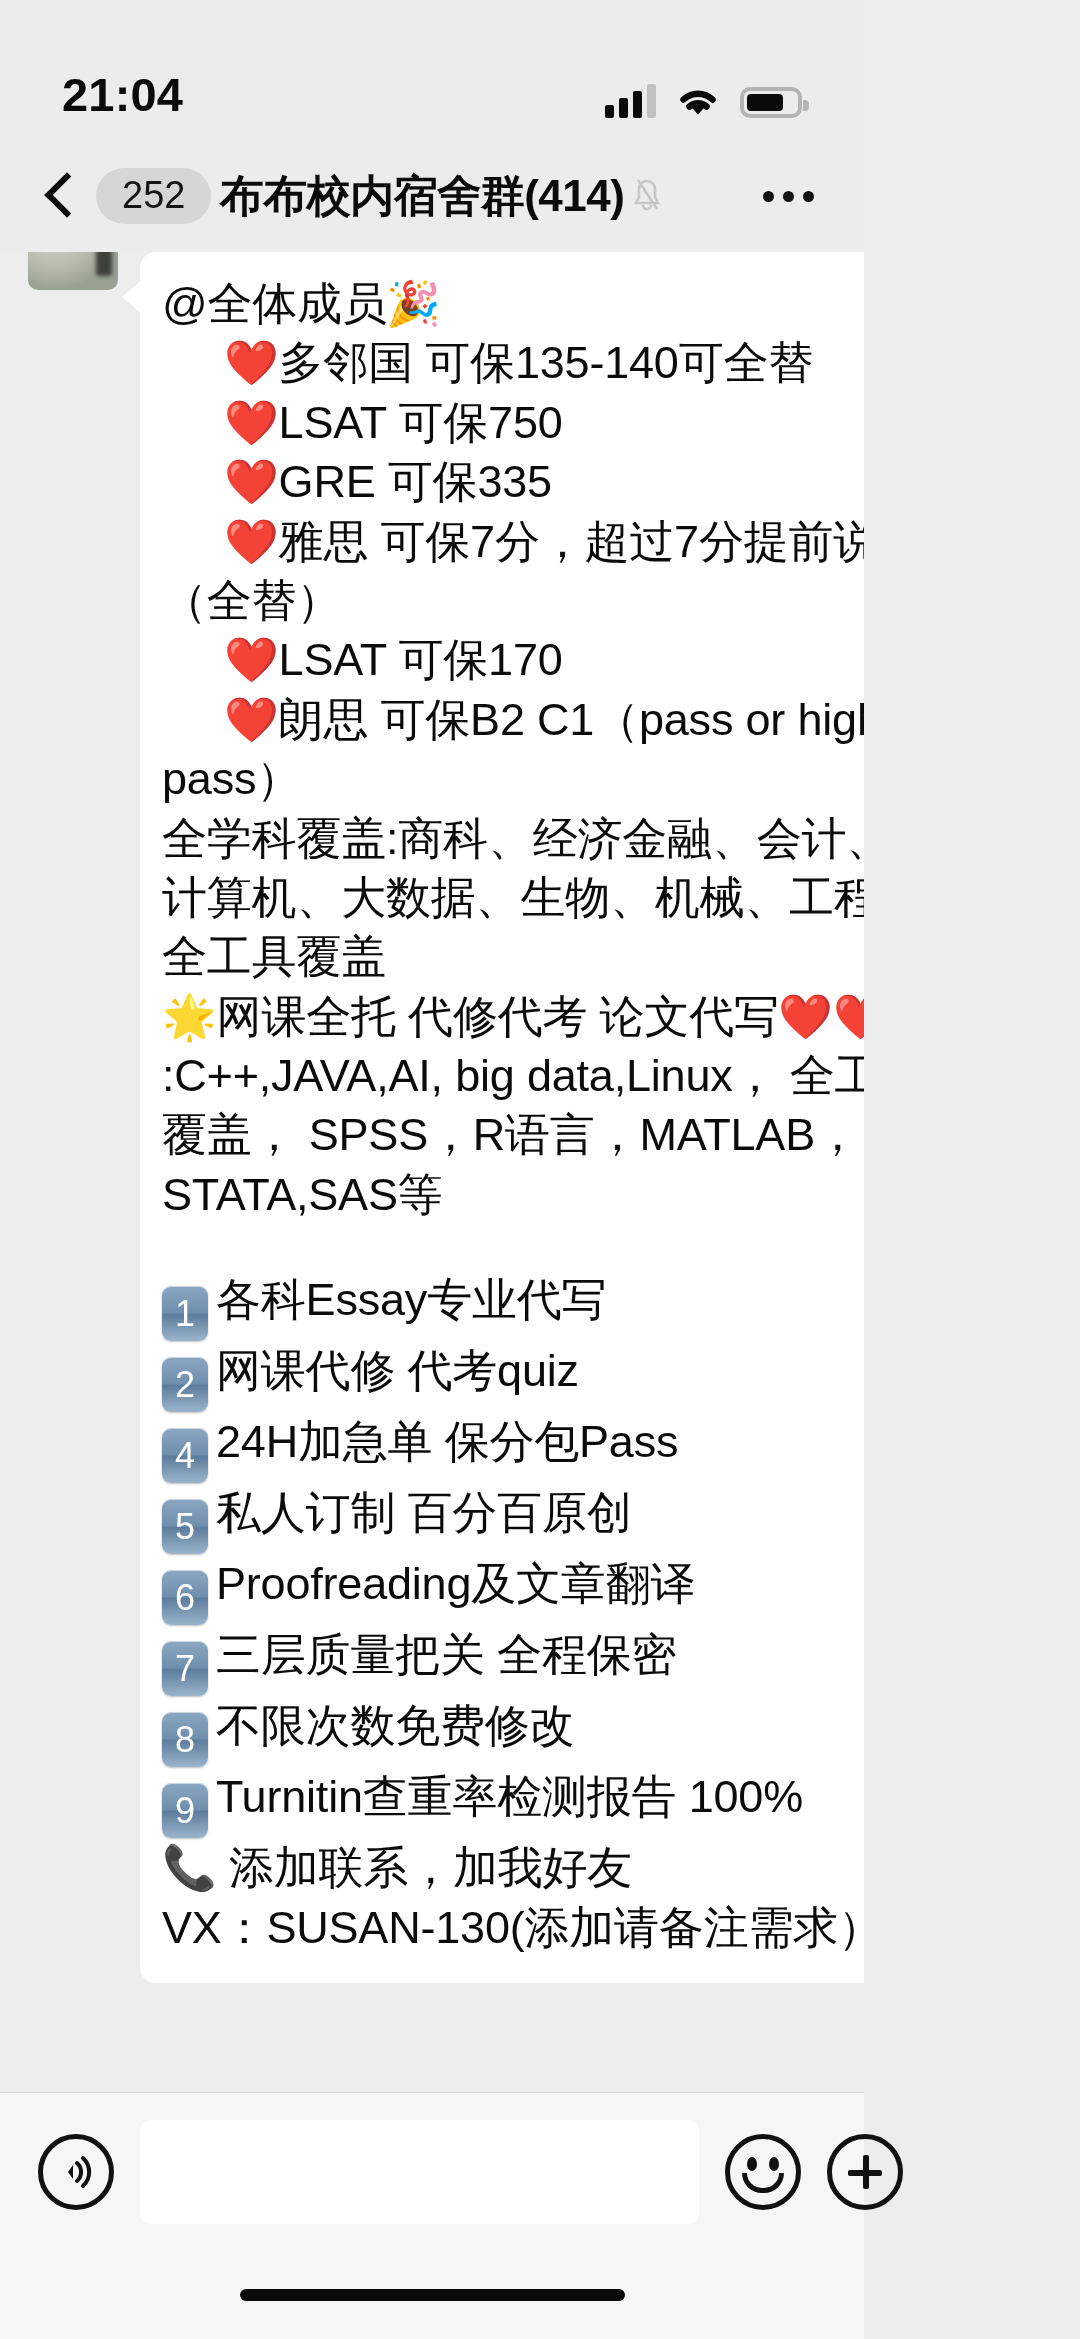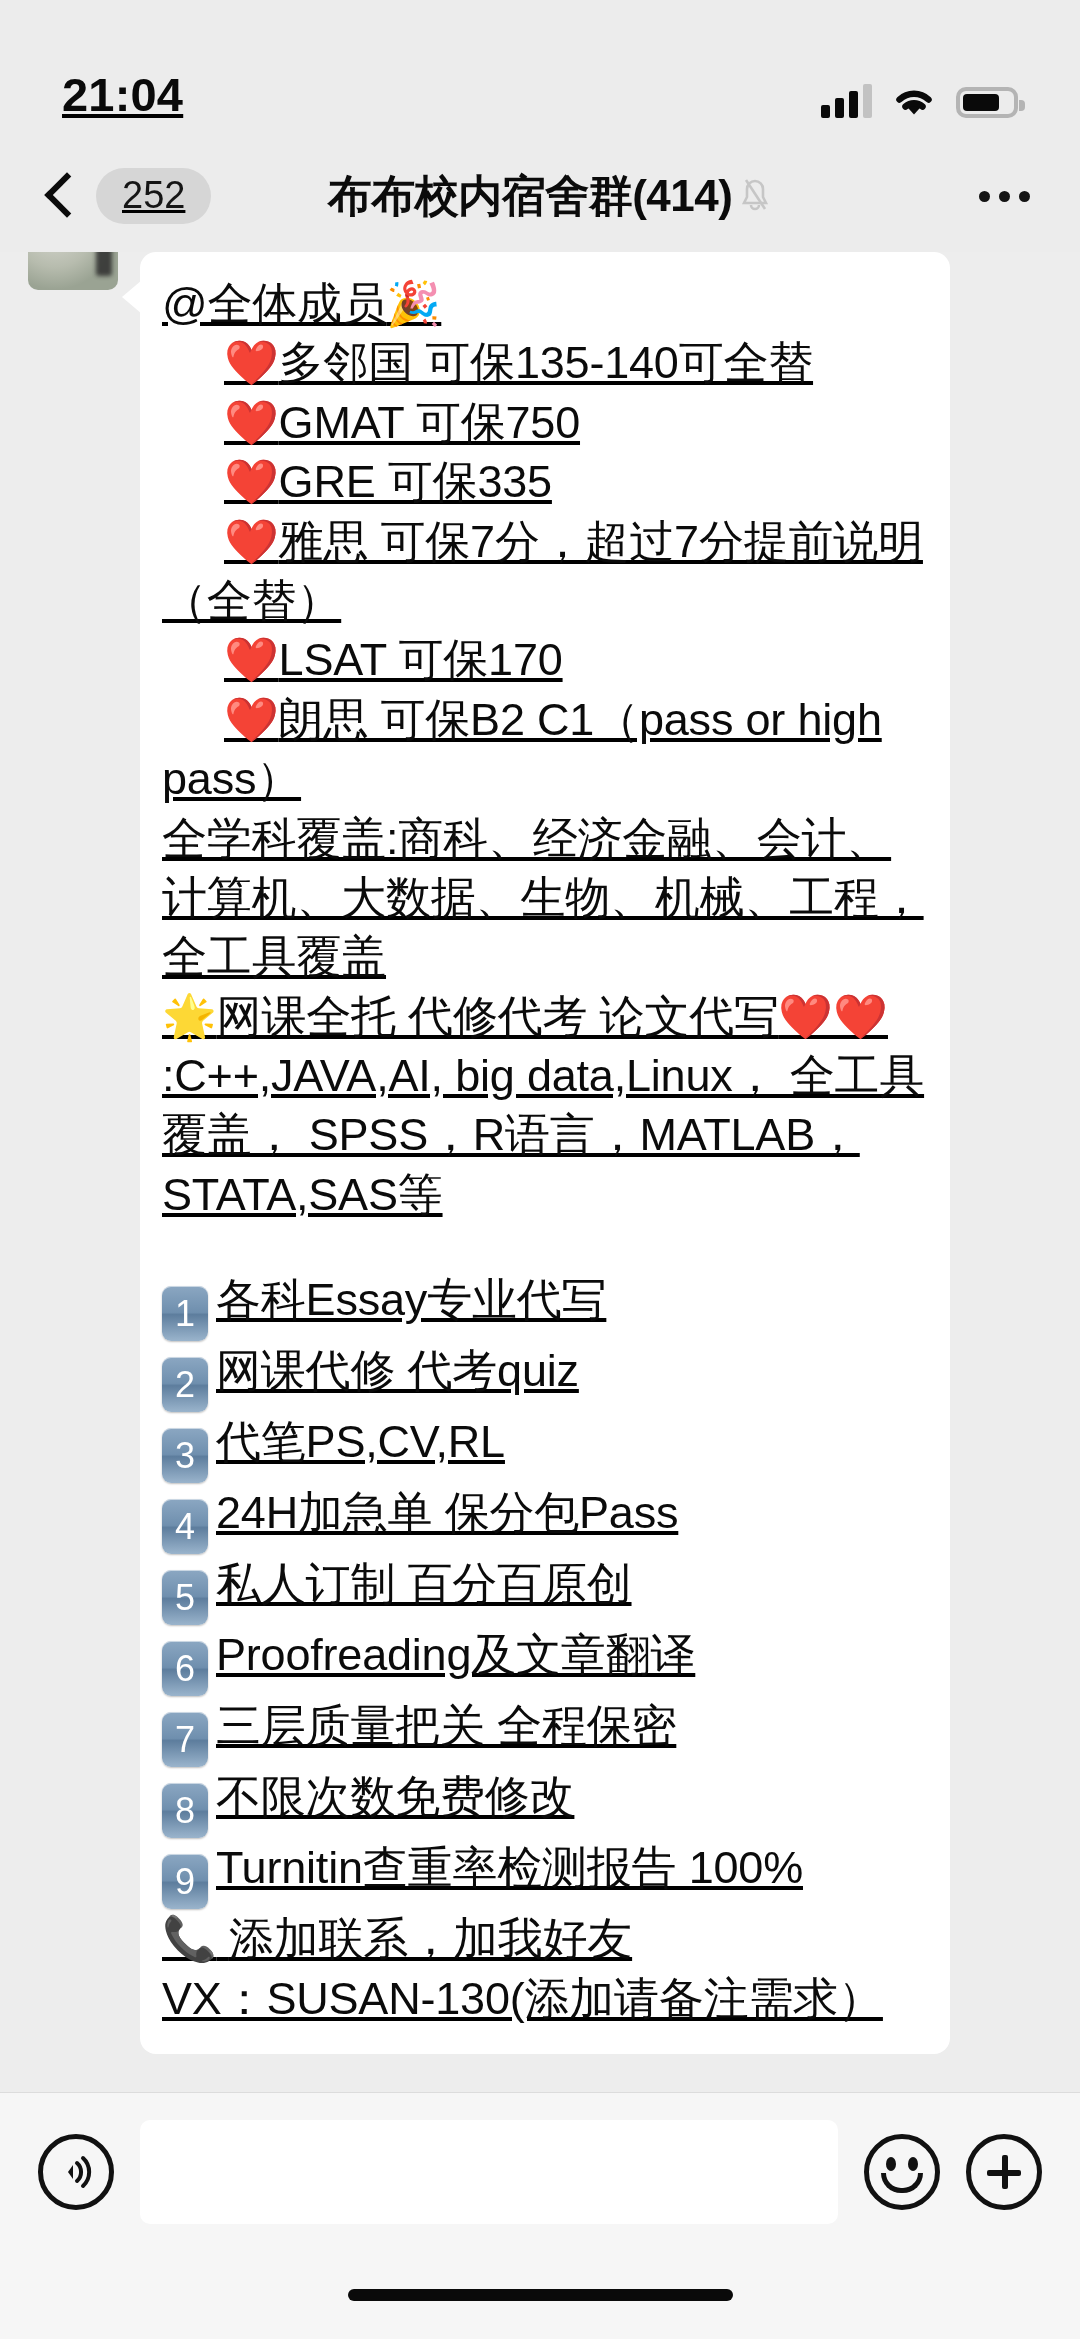--- a/index.html
+++ b/index.html
@@ -4,23 +4,23 @@
 <style>
   * { box-sizing: border-box; margin: 0; padding: 0; }
   html, body {
     width: 1080px; height: 2339px;
     background: #ededed;
     font-family: "Liberation Sans", "DejaVu Sans", sans-serif;
     overflow: hidden;
   }
   .phone {
     position: relative;
-    width: 1080px; height: 2339px;
+    width: 864px; height: 2339px;
     background: #6d28d9;
-    display: flex; flex-direction: column; text-decoration: underline;
+    display: flex; flex-direction: column;
   }
 
   
   .status-bar {
     height: 140px; flex: 0 0 140px;
     display: flex; align-items: flex-end;
     justify-content: space-between;
     padding: 0 62px 22px 62px;
     background: #ececec;
   }
@@ -245,41 +245,40 @@
     <div class="msg-row">
       <div class="avatar"></div>
       <div class="bubble-wrap">
         <div class="tail"></div>
         <div class="bubble">
 
           <p><span>@全体成员</span><span class="emoji">🎉</span></p>
 
           <p><span class="ind"></span><span class="emoji">❤️</span><span>多邻国  可保135-140可全替</span></p>
 
-          <p><span class="ind"></span><span class="emoji">❤️</span><span>GMAT  可保750</span></p>
+          <p><span class="ind"></span><span class="emoji">❤️</span><span>LSAT  可保750</span></p>
 
           <p><span class="ind"></span><span class="emoji">❤️</span><span>GRE      可保335</span></p>
 
           <p><span class="ind"></span><span class="emoji">❤️</span><span>雅思      可保7分，超过7分提前说明（全替）</span></p>
 
           <p><span class="ind"></span><span class="emoji">❤️</span><span>LSAT     可保170</span></p>
 
           <p><span class="ind"></span><span class="emoji">❤️</span><span>朗思      可保B2 C1（pass or high pass）</span></p>
 
           <p>全学科覆盖:商科、经济金融、会计、计算机、大数据、生物、机械、工程，全工具覆盖</p>
 
           <p><span class="emoji">🌟</span><span>网课全托 代修代考 论文代写</span><span class="emoji">❤️❤️</span></p>
 
           <p>:C++,JAVA,AI, big data,Linux， 全工具覆盖， SPSS，R语言，MATLAB， STATA,SAS等</p>
 
           <div class="gap"></div>
 
           <p><span class="keycap">1</span><span>各科Essay专业代写</span></p>
           <p><span class="keycap">2</span><span>网课代修 代考quiz</span></p>
-          <p><span class="keycap">3</span><span>代笔PS,CV,RL</span></p>
           <p><span class="keycap">4</span><span>24H加急单 保分包Pass</span></p>
           <p><span class="keycap">5</span><span>私人订制 百分百原创</span></p>
           <p><span class="keycap">6</span><span>Proofreading及文章翻译</span></p>
           <p><span class="keycap">7</span><span>三层质量把关 全程保密</span></p>
           <p><span class="keycap">8</span><span>不限次数免费修改</span></p>
           <p><span class="keycap">9</span><span>Turnitin查重率检测报告 100%</span></p>
 
           <p><span class="emoji">📞</span> <span>添加联系，加我好友</span></p>
 
           <p>VX：SUSAN-130(添加请备注需求）</p>

